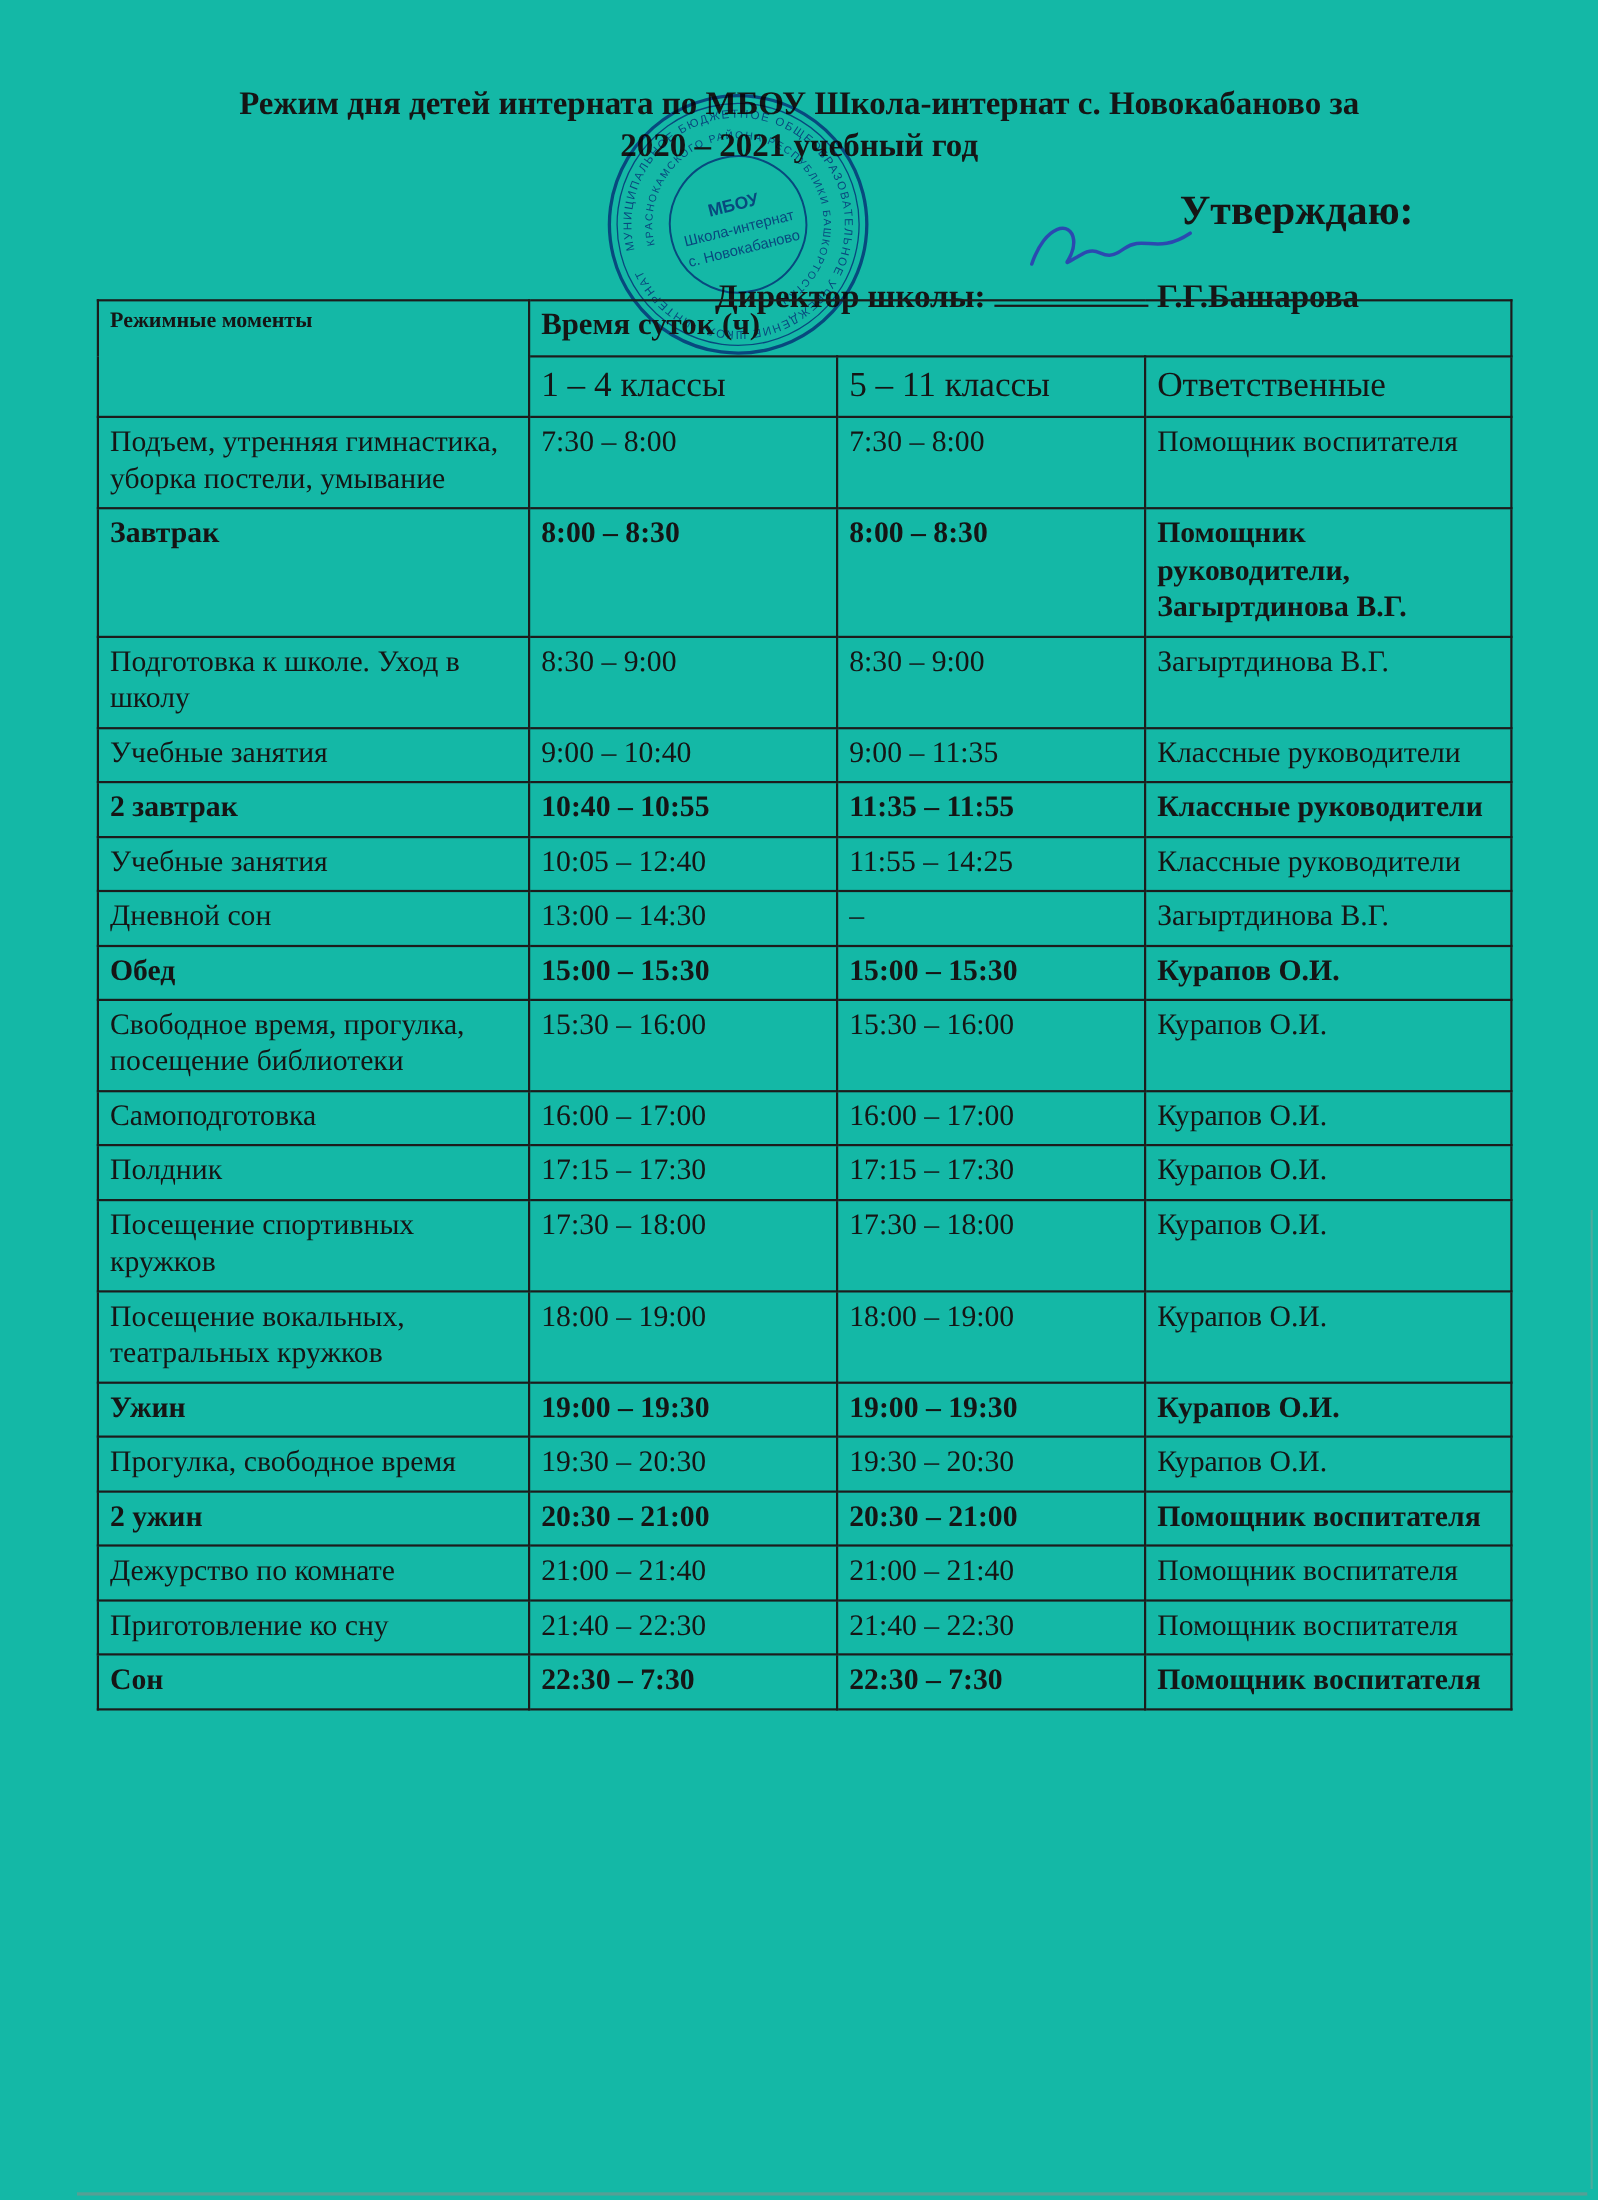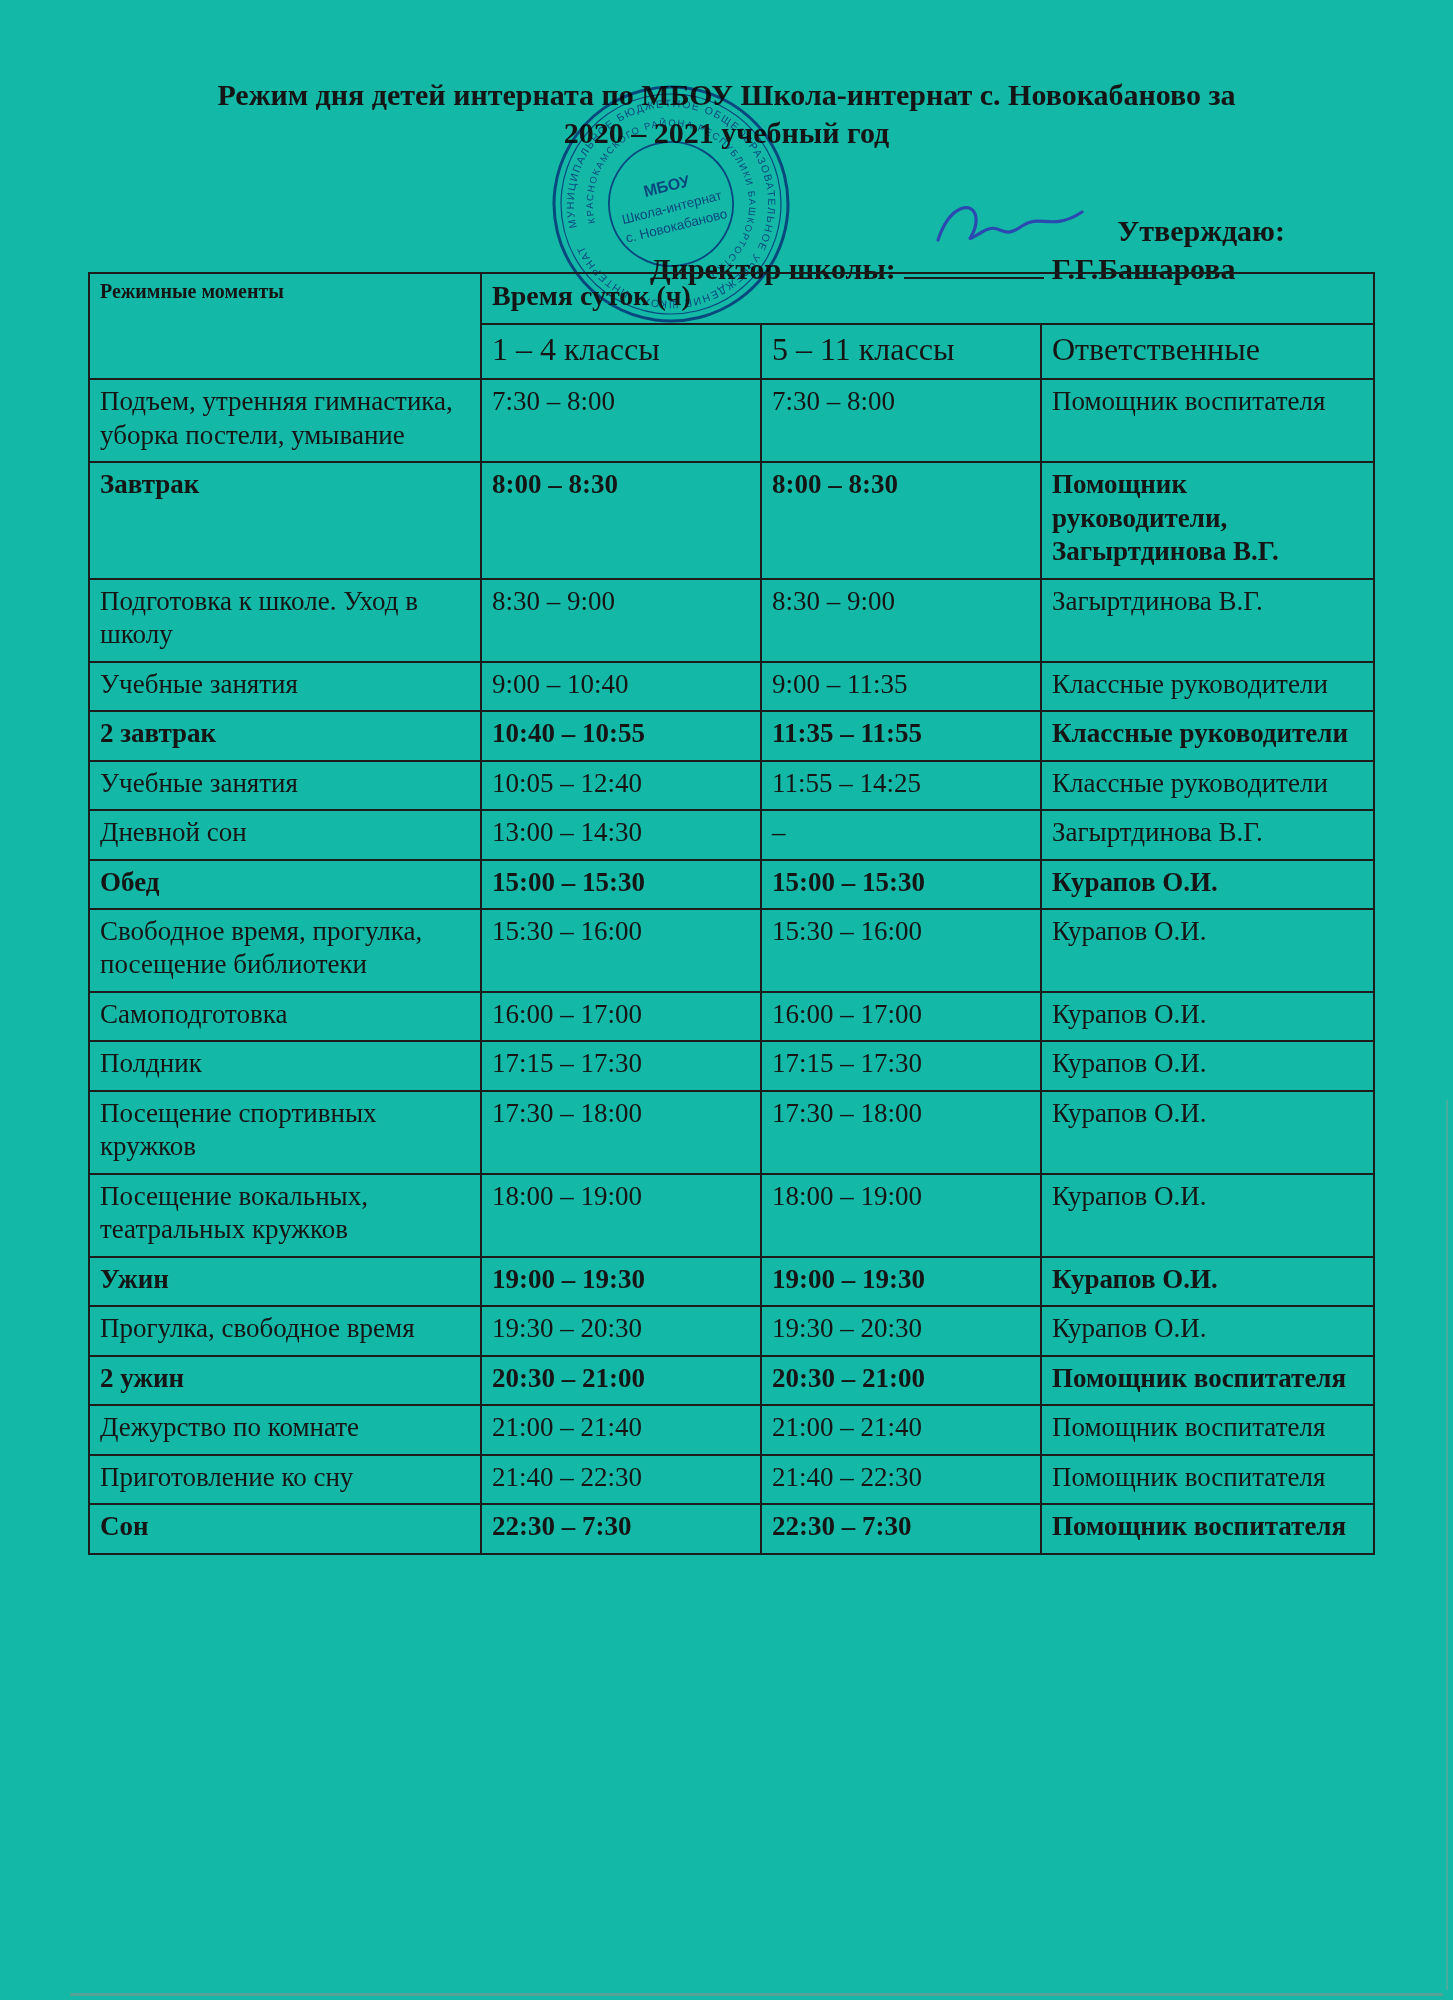--- a/index.html
+++ b/index.html
@@ -14,21 +14,21 @@
   
   .title{
     position:absolute;top:76px;left:0;width:100%;
     text-align:center;font-weight:bold;font-size:30px;line-height:1.28;
   }
   .title .t-line{display:block;}
 
   
   .approve{
     position:absolute;top:170px;right:168px;
-    font-weight:bold;font-size:30px;margin-top:44px;
+    font-weight:bold;font-size:38px;
   }
   .director-line{
     position:absolute;top:222px;left:650px;
     font-weight:bold;font-size:30px;white-space:nowrap;margin-top:28px;
   }
   .sig-underline{
     display:inline-block;width:140px;height:0.9em;
     border-bottom:2px solid #1a1a1a;margin:0 8px;vertical-align:baseline;
   }
 

